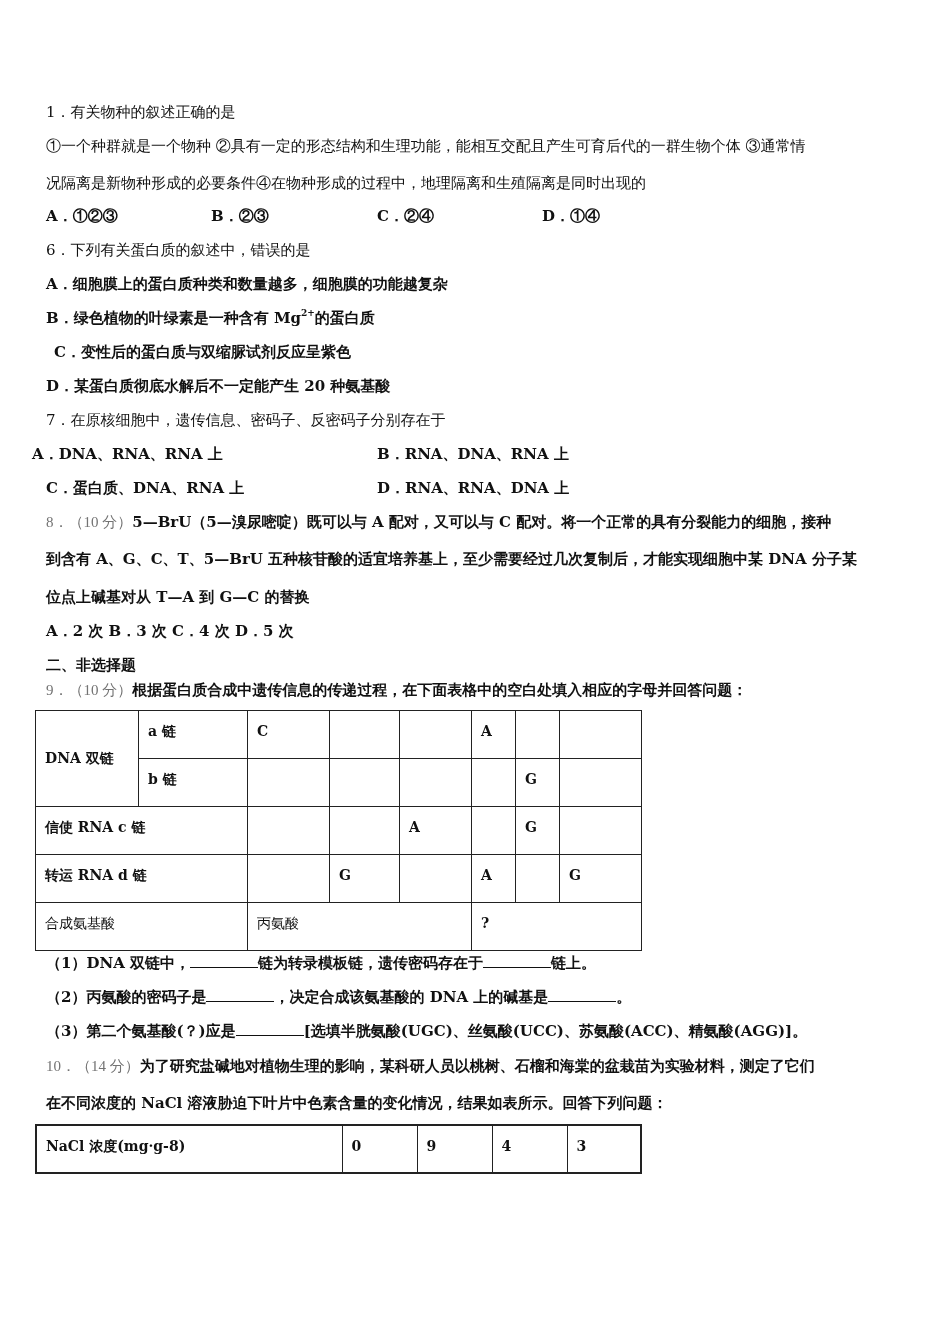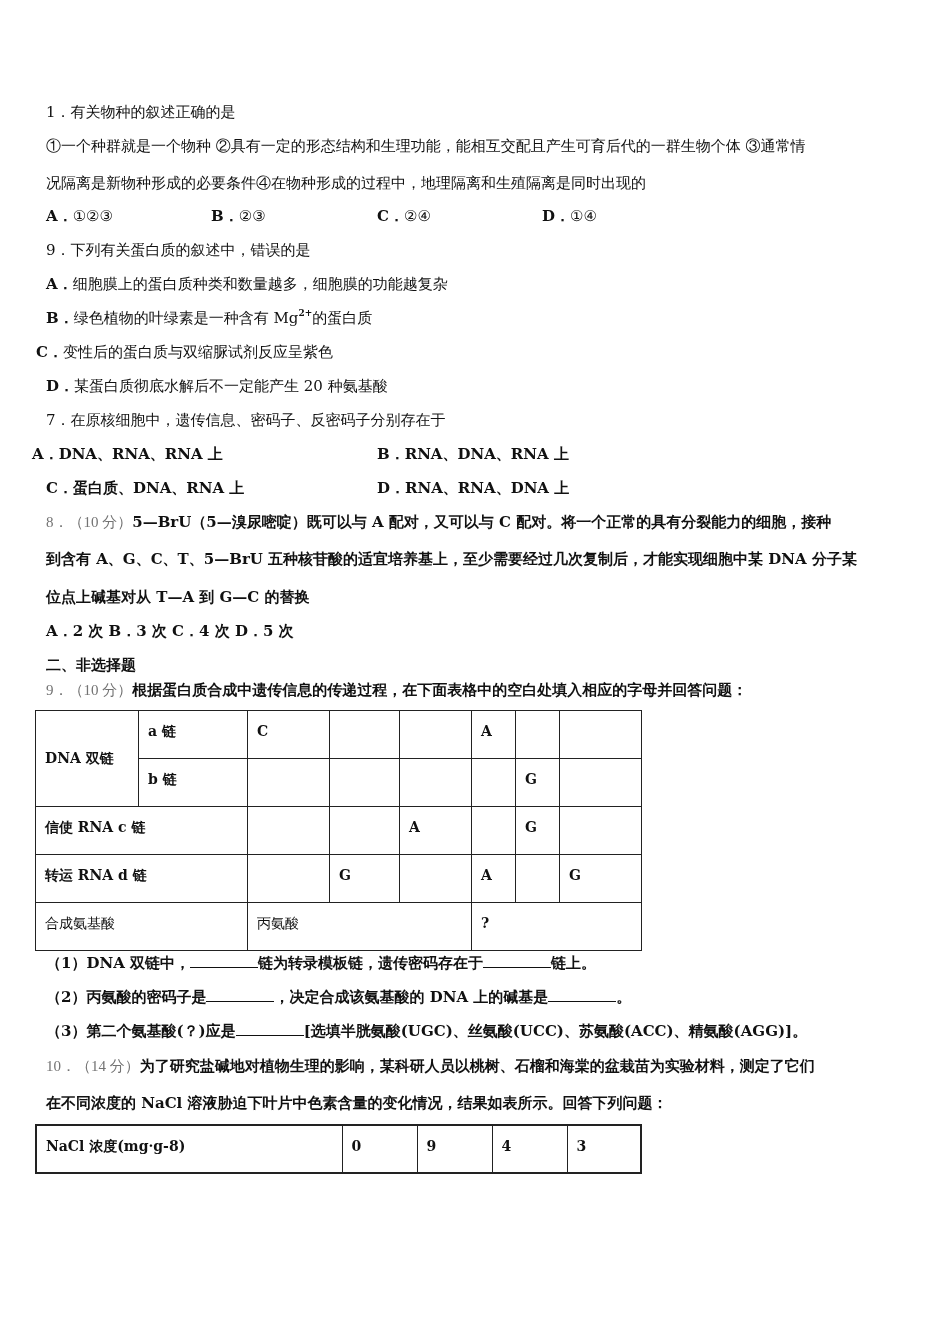--- a/index.html
+++ b/index.html
@@ -8,21 +8,21 @@
     font-family: "DejaVu Serif", "Liberation Serif", serif;
     color: #111;
   }
   .line {
     position: absolute; left: 46px; font-size: 15px; line-height: 20px;
     white-space: nowrap;
   }
   .b { font-weight: bold; }
   .num { font-family: "Liberation Serif", serif; font-weight: normal; color: #737373; }
   .opt { position: absolute; font-size: 15px; line-height: 20px; white-space: nowrap; font-weight: bold; }
-  .opt .v { font-weight: normal; text-align: center; }
+  .opt .v { font-weight: bold; text-align: center; }
   sup { font-size: 9px; vertical-align: 7px; line-height: 0; }
   .blank { display: inline-block; width: 68px; border-bottom: 1px solid #111; height: 14px; vertical-align: baseline; }
 
   table.grid {
     position: absolute; border-collapse: collapse; table-layout: fixed;
     font-size: 14px;
   }
   table.grid td {
     border: 1px solid #222; padding: 0 0 0 9px; vertical-align: top;
     padding-top: 12px; box-sizing: border-box; font-weight: bold;
@@ -38,24 +38,24 @@
 <body>
 
 <div class="line" style="top:102px">1．有关物种的叙述正确的是</div>
 <div class="line" style="top:136px">①一个种群就是一个物种 ②具有一定的形态结构和生理功能，能相互交配且产生可育后代的一群生物个体 ③通常情</div>
 <div class="line" style="top:173px">况隔离是新物种形成的必要条件④在物种形成的过程中，地理隔离和生殖隔离是同时出现的</div>
 <div class="opt" style="left:46px;top:206px"><span>A．</span><span class="v">①②③</span></div>
 <div class="opt" style="left:211px;top:206px"><span>B．</span><span class="v">②③</span></div>
 <div class="opt" style="left:377px;top:206px"><span>C．</span><span class="v">②④</span></div>
 <div class="opt" style="left:542px;top:206px"><span>D．</span><span class="v">①④</span></div>
 
-<div class="line" style="top:240px">9．下列有关蛋白质的叙述中，错误的是</div>
+<div class="line" style="top:240px">6．下列有关蛋白质的叙述中，错误的是</div>
 <div class="opt" style="left:46px;top:274px"><span>A．</span><span class="v">细胞膜上的蛋白质种类和数量越多，细胞膜的功能越复杂</span></div>
 <div class="opt" style="left:46px;top:308px"><span>B．</span><span class="v">绿色植物的叶绿素是一种含有 Mg</span><sup>2+</sup><span class="v">的蛋白质</span></div>
-<div class="opt" style="left:36px;top:342px"><span>C．</span><span class="v">变性后的蛋白质与双缩脲试剂反应呈紫色</span></div>
+<div class="opt" style="left:54px;top:342px"><span>C．</span><span class="v">变性后的蛋白质与双缩脲试剂反应呈紫色</span></div>
 <div class="opt" style="left:46px;top:376px"><span>D．</span><span class="v">某蛋白质彻底水解后不一定能产生 20 种氨基酸</span></div>
 
 <div class="line" style="top:410px">7．在原核细胞中，遗传信息、密码子、反密码子分别存在于</div>
 <div class="opt" style="left:32px;top:444px"><span>A．</span><span>DNA、RNA、RNA 上</span></div>
 <div class="opt" style="left:377px;top:444px"><span>B．</span><span>RNA、DNA、RNA 上</span></div>
 <div class="opt" style="left:46px;top:478px"><span>C．</span><span>蛋白质、DNA、RNA 上</span></div>
 <div class="opt" style="left:377px;top:478px"><span>D．</span><span>RNA、RNA、DNA 上</span></div>
 
 <div class="line b" style="top:512px"><span class="num">8．（10 分）</span><span>5—BrU（5—溴尿嘧啶）既可以与 A 配对，又可以与 C 配对。将一个正常的具有分裂能力的细胞，接种</span></div>
 <div class="line b" style="top:549px">到含有 A、G、C、T、5—BrU 五种核苷酸的适宜培养基上，至少需要经过几次复制后，才能实现细胞中某 DNA 分子某</div>

